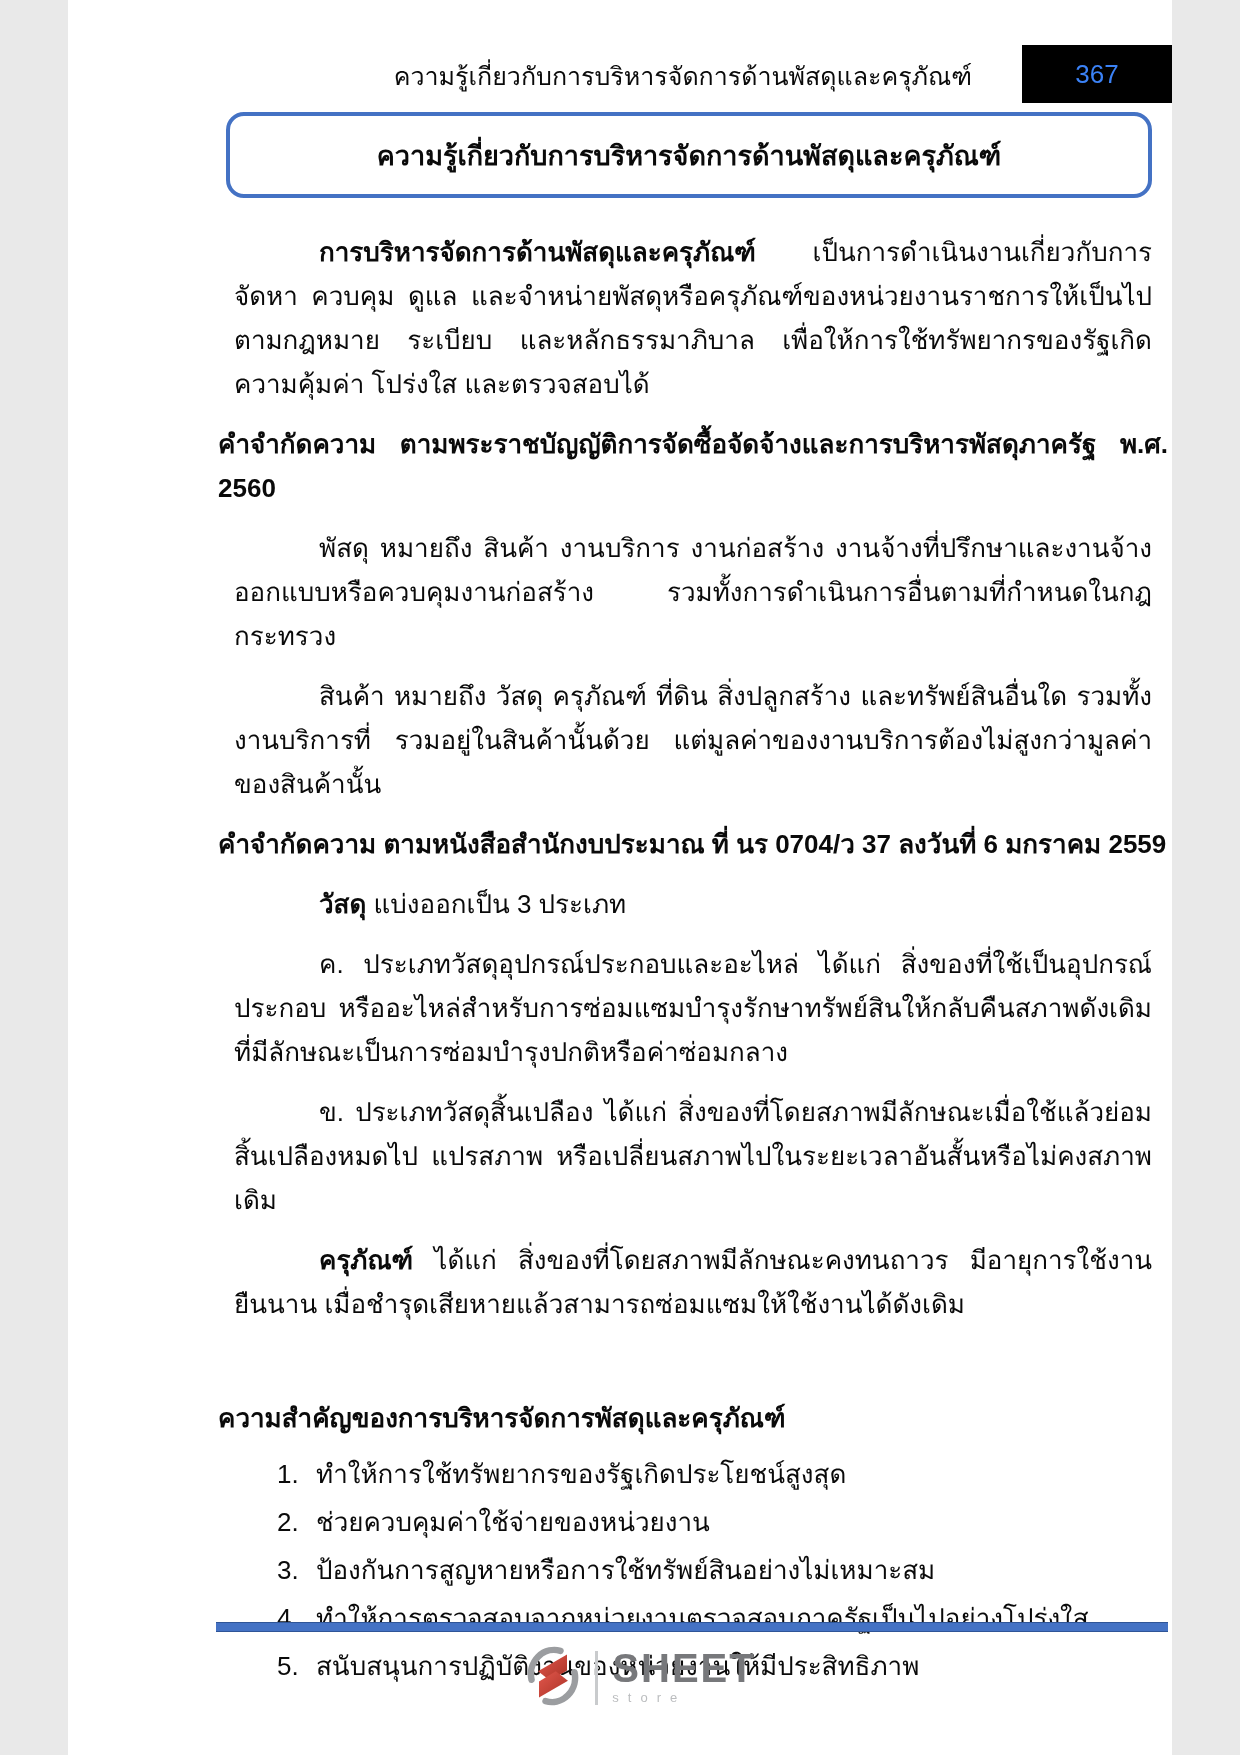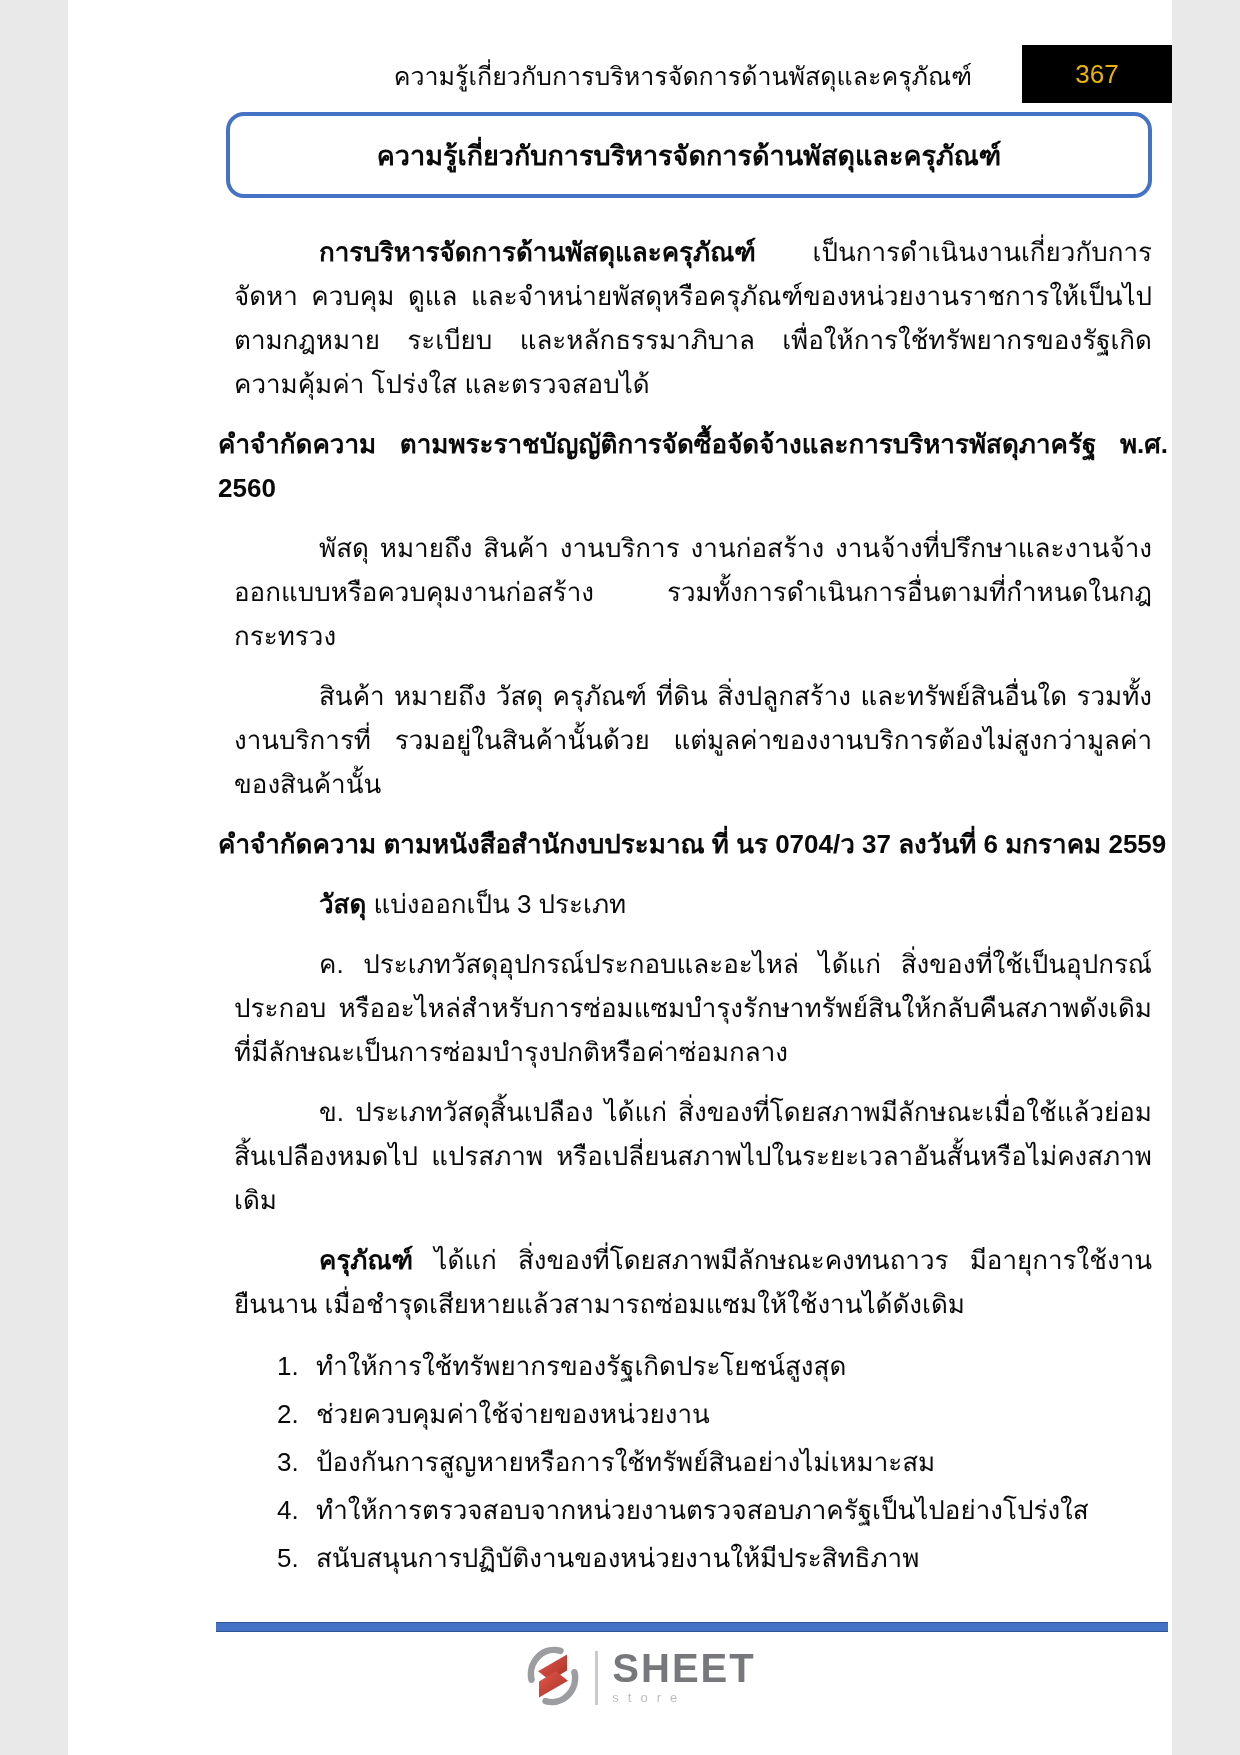--- a/index.html
+++ b/index.html
@@ -13,21 +13,21 @@
     overflow:hidden;
   }
   
   .running-title{
     position:absolute;top:56px;right:200px;
     font-size:25px;white-space:nowrap;
   }
   .page-number-box{
     position:absolute;top:45px;right:0;
     width:150px;height:58px;
-    background:#000000;color:#eab308;
+    background:#000000;color:#3b82f6;
     display:flex;align-items:center;justify-content:center;
     font-size:26px;
   }
   
   .title-box{
     position:absolute;top:112px;left:158px;
     width:918px;height:78px;
     border:4px solid #4472C4;border-radius:18px;
     display:flex;align-items:center;justify-content:center;
     font-weight:bold;font-size:27px;
@@ -98,20 +98,21 @@
     <p class="para"><span class="lead">วัสดุ</span><span> แบ่งออกเป็น 3 ประเภท</span></p>
 
 
     <p class="para">ค. ประเภทวัสดุอุปกรณ์ประกอบและอะไหล่ ได้แก่ สิ่งของที่ใช้เป็นอุปกรณ์ประกอบ หรืออะไหล่สำหรับการซ่อมแซมบำรุงรักษาทรัพย์สินให้กลับคืนสภาพดังเดิมที่มีลักษณะเป็นการซ่อมบำรุงปกติหรือค่าซ่อมกลาง</p>
 
     <p class="para">ข. ประเภทวัสดุสิ้นเปลือง ได้แก่ สิ่งของที่โดยสภาพมีลักษณะเมื่อใช้แล้วย่อมสิ้นเปลืองหมดไป แปรสภาพ หรือเปลี่ยนสภาพไปในระยะเวลาอันสั้นหรือไม่คงสภาพเดิม</p>
 
     <p class="para"><span class="lead">ครุภัณฑ์</span><span> ได้แก่ สิ่งของที่โดยสภาพมีลักษณะคงทนถาวร มีอายุการใช้งานยืนนาน เมื่อชำรุดเสียหายแล้วสามารถซ่อมแซมให้ใช้งานได้ดังเดิม</span></p>
 
 
+    <p class="section-heading">ความสำคัญของการบริหารจัดการพัสดุและครุภัณฑ์</p>
 
     <ol class="importance-list">
       <li>ทำให้การใช้ทรัพยากรของรัฐเกิดประโยชน์สูงสุด</li>
       <li>ช่วยควบคุมค่าใช้จ่ายของหน่วยงาน</li>
       <li>ป้องกันการสูญหายหรือการใช้ทรัพย์สินอย่างไม่เหมาะสม</li>
       <li>ทำให้การตรวจสอบจากหน่วยงานตรวจสอบภาครัฐเป็นไปอย่างโปร่งใส</li>
       <li>สนับสนุนการปฏิบัติงานของหน่วยงานให้มีประสิทธิภาพ</li>
     </ol>
   </div>
 

